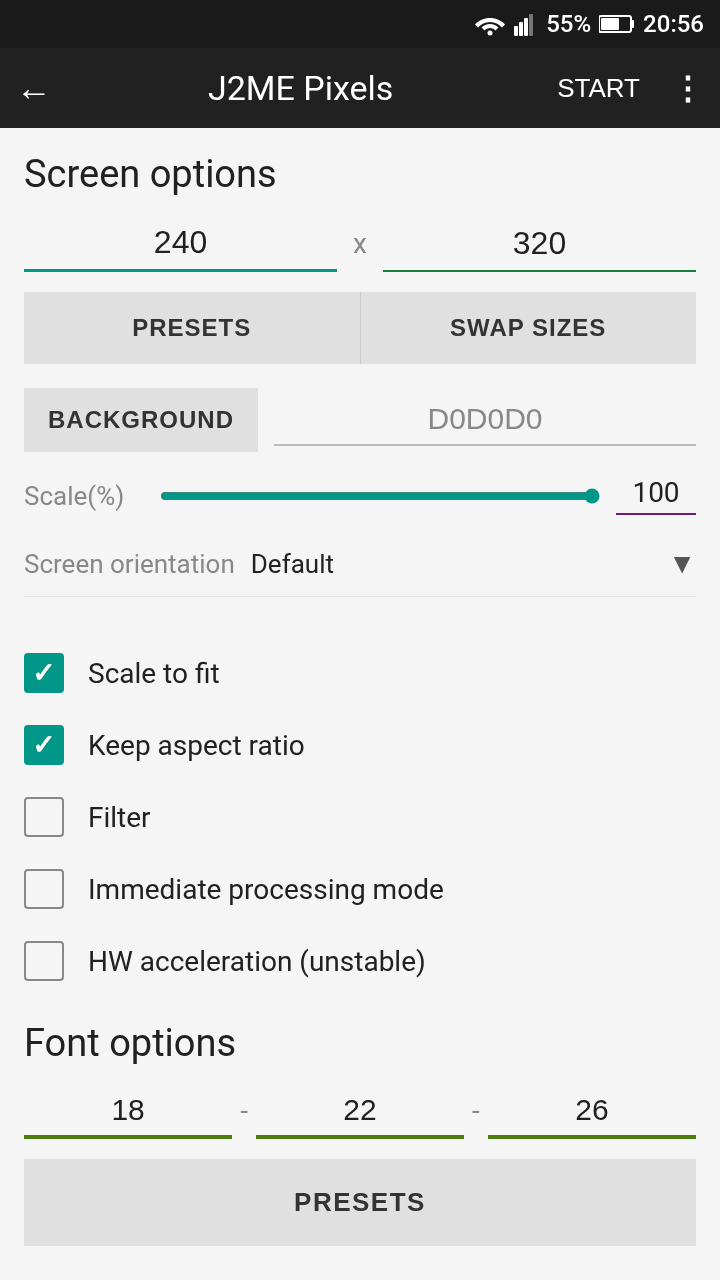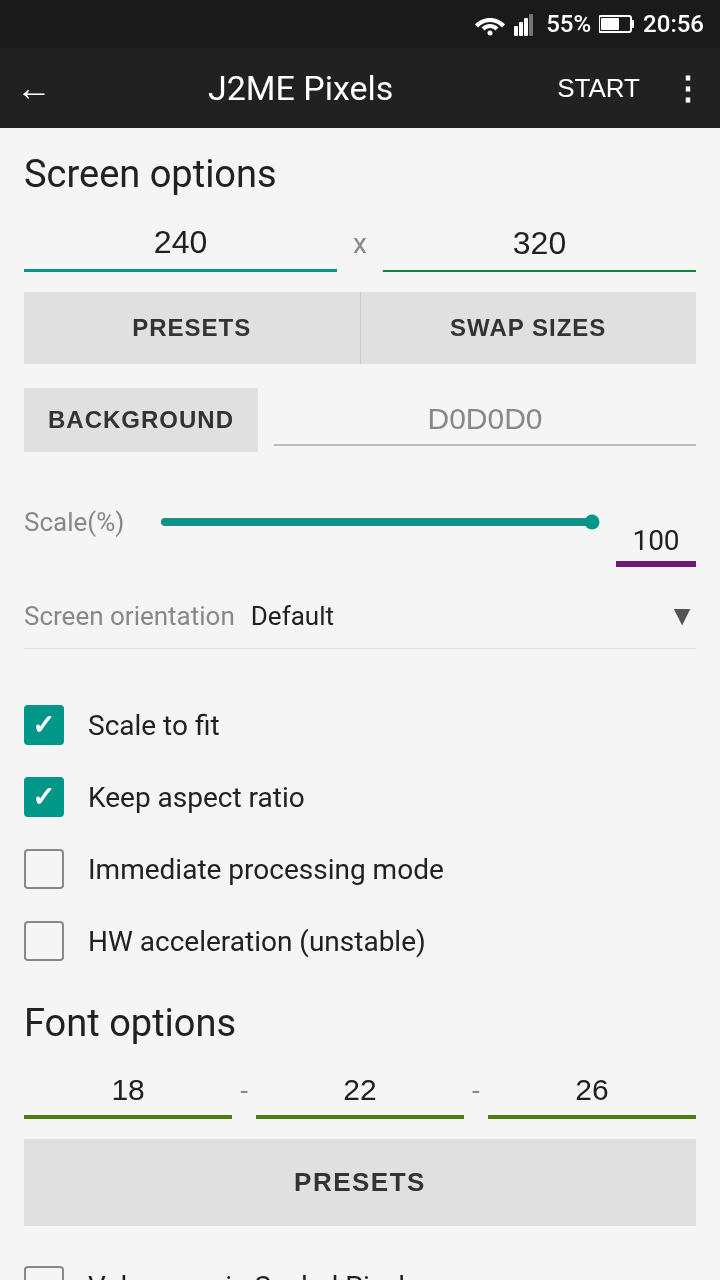--- a/index.html
+++ b/index.html
@@ -191,23 +191,22 @@
     input[type=range] {
       width: 100%;
       accent-color: #009688;
       height: 32px;
     }
     .scale-value {
       font-size: 28px;
       color: #212121;
       min-width: 80px;
       text-align: center;
-      border-bottom: 6px solid #701a75;
+      border-bottom: 2px solid #701a75;
       padding-bottom: 4px;
-      margin-top: 48px;
     }
 
     
     .orientation-row {
       display: flex;
       align-items: center;
       margin-bottom: 40px;
       border-bottom: 1px solid #e0e0e0;
       padding-bottom: 16px;
     }
@@ -395,20 +394,24 @@
         <span class="checkbox-label">Scale to fit</span>
       </div>
       <div class="checkbox-row">
         <div class="checkbox-box">
           <span class="checkmark">✓</span>
         </div>
         <span class="checkbox-label">Keep aspect ratio</span>
       </div>
       <div class="checkbox-row">
         <div class="checkbox-box unchecked"></div>
+        <span class="checkbox-label">Filter</span>
+      </div>
+      <div class="checkbox-row">
+        <div class="checkbox-box unchecked"></div>
         <span class="checkbox-label">Immediate processing mode</span>
       </div>
       <div class="checkbox-row">
         <div class="checkbox-box unchecked"></div>
         <span class="checkbox-label">HW acceleration (unstable)</span>
       </div>
     </div>
   </div>
 
   <div class="font-section">

